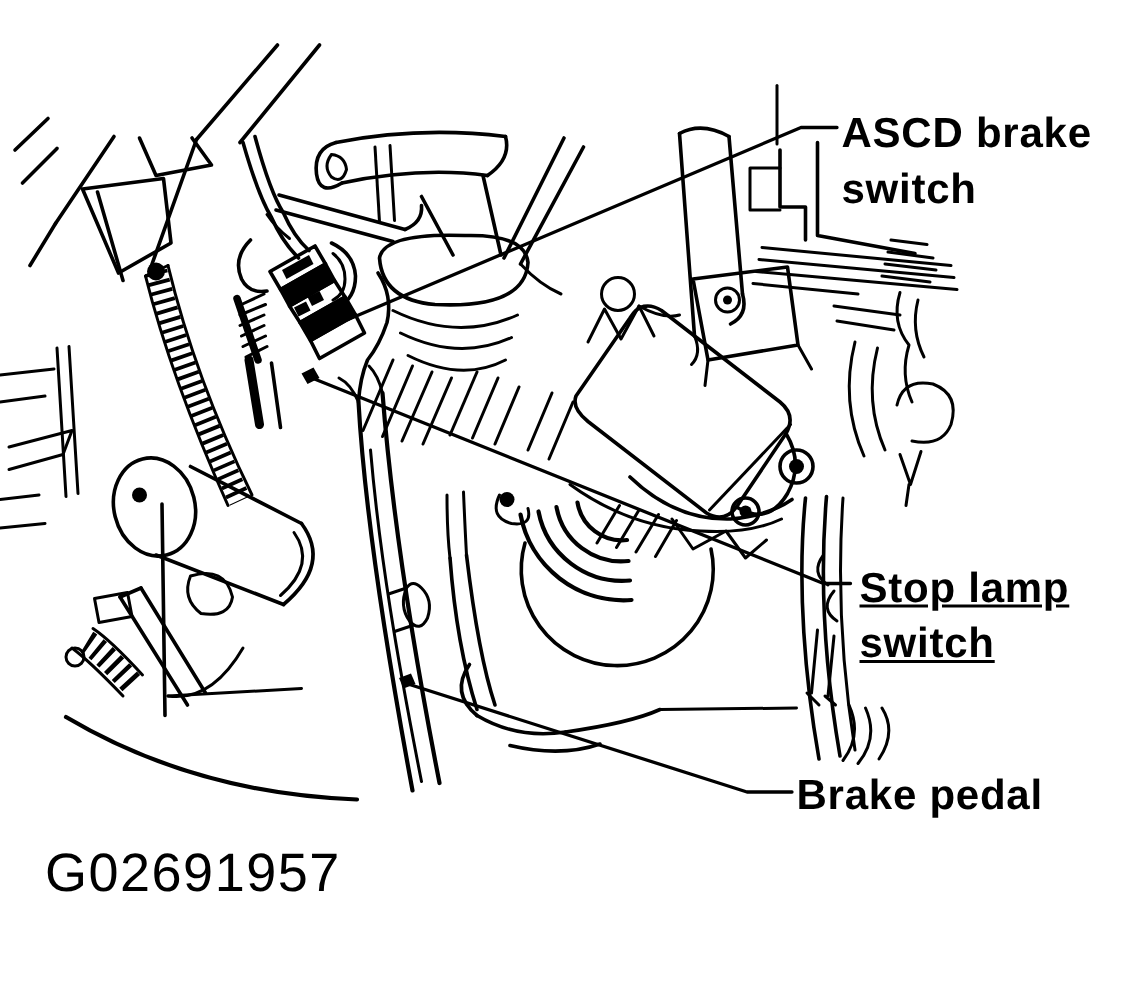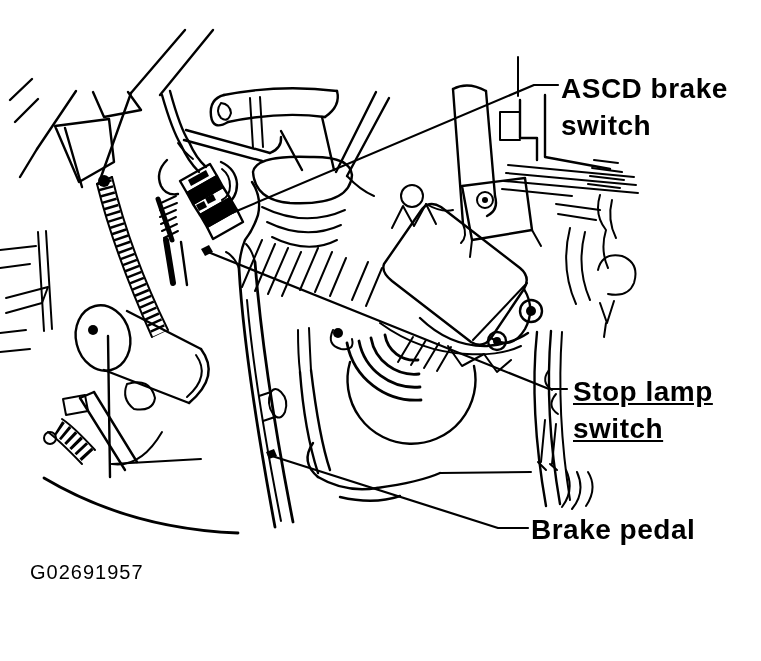--- a/index.html
+++ b/index.html
@@ -6,21 +6,21 @@
   body{width:761px;height:661px;position:relative;overflow:hidden;
        font-family:"Liberation Sans", sans-serif;}
   .stage{position:absolute;left:0;top:0;width:761px;height:661px;background:#fff;padding-left:40px;}
   svg{position:absolute;left:0;top:0;}
   .lbl{position:absolute;color:#000;font-weight:700;font-size:28px;line-height:37px;
        letter-spacing:0.5px;white-space:normal;}
   .lbl-ascd{left:561px;top:70px;width:190px;}
   .lbl-stop{left:573px;top:373px;width:170px;text-decoration:underline;}
   .lbl-brake{left:531px;top:511px;width:240px;white-space:nowrap;}
   .fig-id{position:absolute;left:30px;top:561px;color:#000;font-weight:400;
-          font-size:20px;letter-spacing:1px;white-space:nowrap;}
+          font-size:36px;letter-spacing:1px;white-space:nowrap;}
 </style>
 </head>
 <body>
 
 <div class="stage">
 
 <svg width="761" height="661" viewBox="0 0 761 661" fill="none" stroke="#000" stroke-width="2.4" stroke-linecap="round" stroke-linejoin="round">
 
   <g>
     <path d="M10,100 L32,79"></path>

